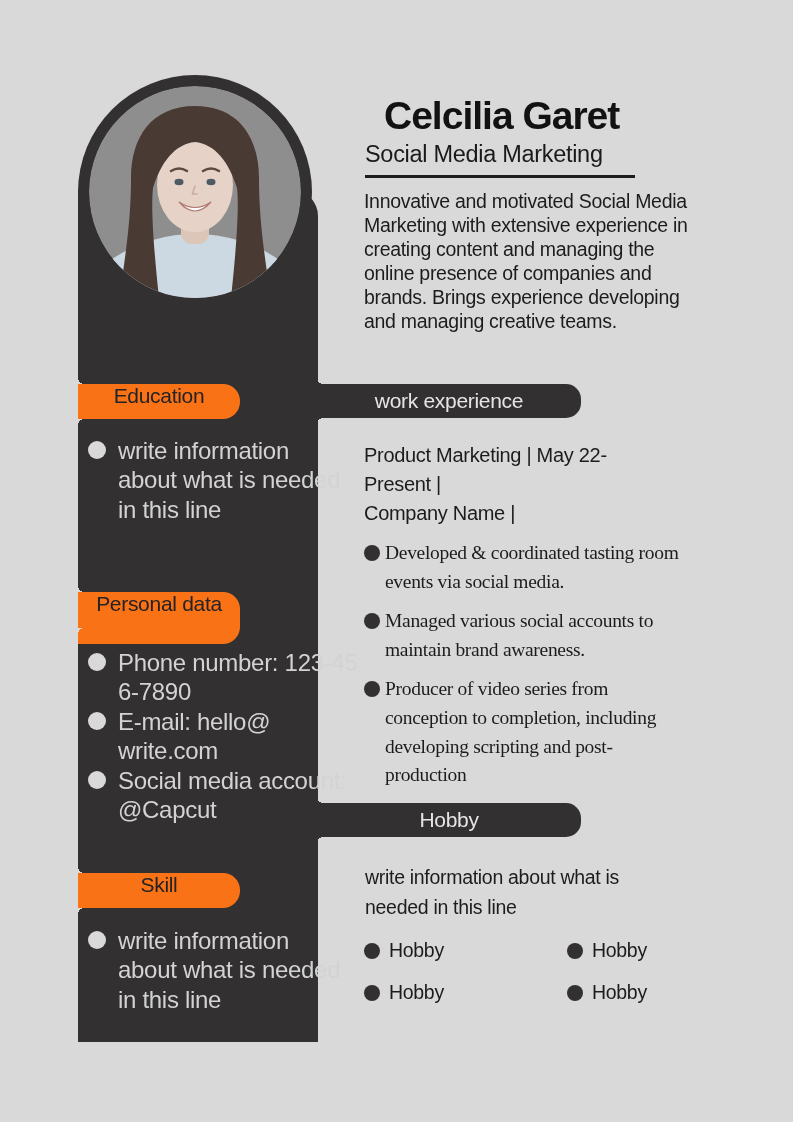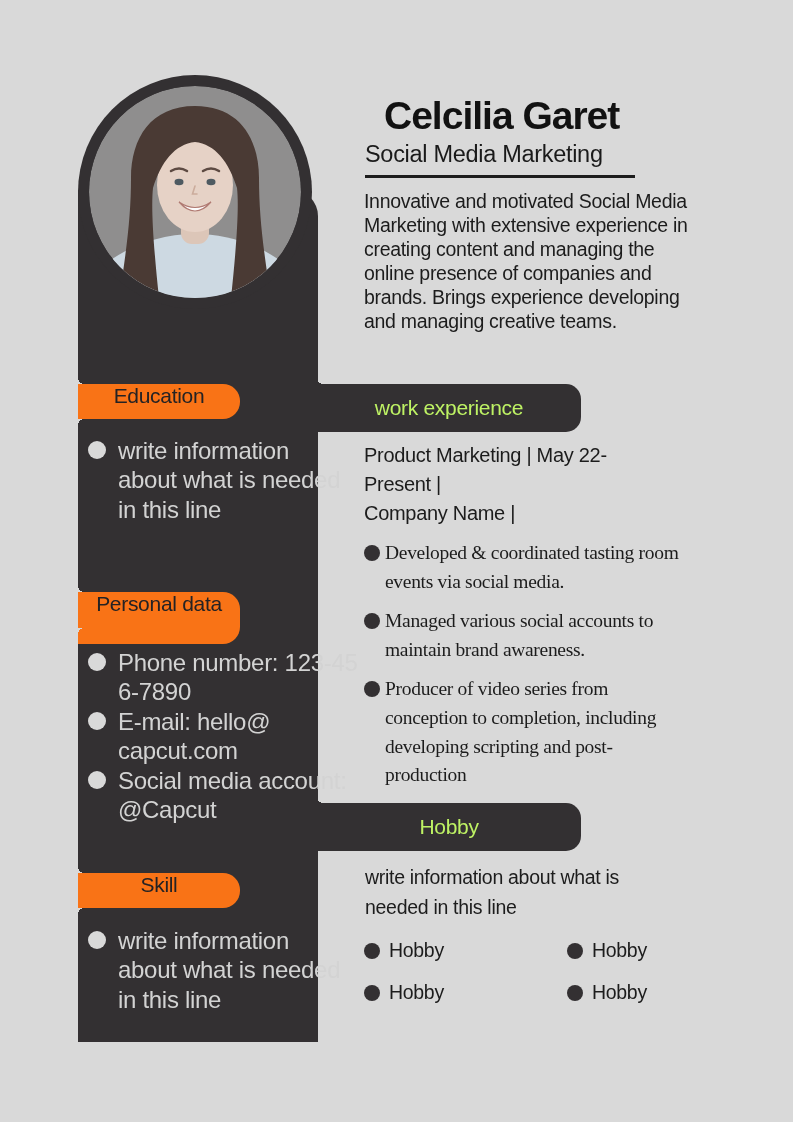--- a/index.html
+++ b/index.html
@@ -33,23 +33,23 @@
 
   
   .name{position:absolute;left:384px;top:94px;font-size:39px;font-weight:700;
         color:#121212;letter-spacing:-1px;}
   .subtitle{position:absolute;left:365px;top:141px;font-size:23.5px;color:#1a1a1a;}
   .subtitle-rule{position:absolute;left:365px;top:175px;width:270px;height:2.5px;background:#1d1d1d;}
   .summary{position:absolute;left:364px;top:189px;font-size:19.5px;line-height:24px;
            color:#1c1c1c;white-space:pre-line;}
 
   
-  .banner{position:absolute;left:317px;width:264px;height:48px;background:#333032;
+  .banner{position:absolute;left:317px;width:264px;height:34px;background:#333032;
           border-radius:0 15px 15px 0;display:flex;align-items:center;justify-content:center;
-          color:#bef264;font-size:21px;}
+          color:#e5e5e5;font-size:21px;}
 
   
   .role{position:absolute;left:364px;top:441px;font-size:20px;line-height:29px;
         color:#1c1c1c;white-space:pre-line;}
   .work-bullets{position:absolute;left:364px;top:539px;display:flex;flex-direction:column;font-family:Liberation Serif, serif;}
   .w-item{display:flex;gap:5px;align-items:flex-start;}
   .w-item + .w-item{margin-top:11px;}
   .dot-dark{width:16px;height:16px;border-radius:50%;background:#333032;flex:none;margin-top:6px;}
   .w-text{color:#1c1c1c;font-size:19.5px;line-height:28.6px;white-space:pre-line;}
 
@@ -114,21 +114,21 @@
   <div class="fillet f-light-bot" style="left:78px;top:628px"></div>
   <div class="side-stack" style="top:648px">
     <div class="srow">
       <span class="dot-light"></span>
       <span class="side-text">Phone number: 123-45
 6-7890</span>
     </div>
     <div class="srow">
       <span class="dot-light"></span>
       <span class="side-text">E-mail: hello@
-capcut.com</span>
+write.com</span>
     </div>
     <div class="srow">
       <span class="dot-light"></span>
       <span class="side-text">Social media account:
  @Capcut</span>
     </div>
   </div>
 
   <div class="pill" style="top:873px">
     <span>Skill</span>

